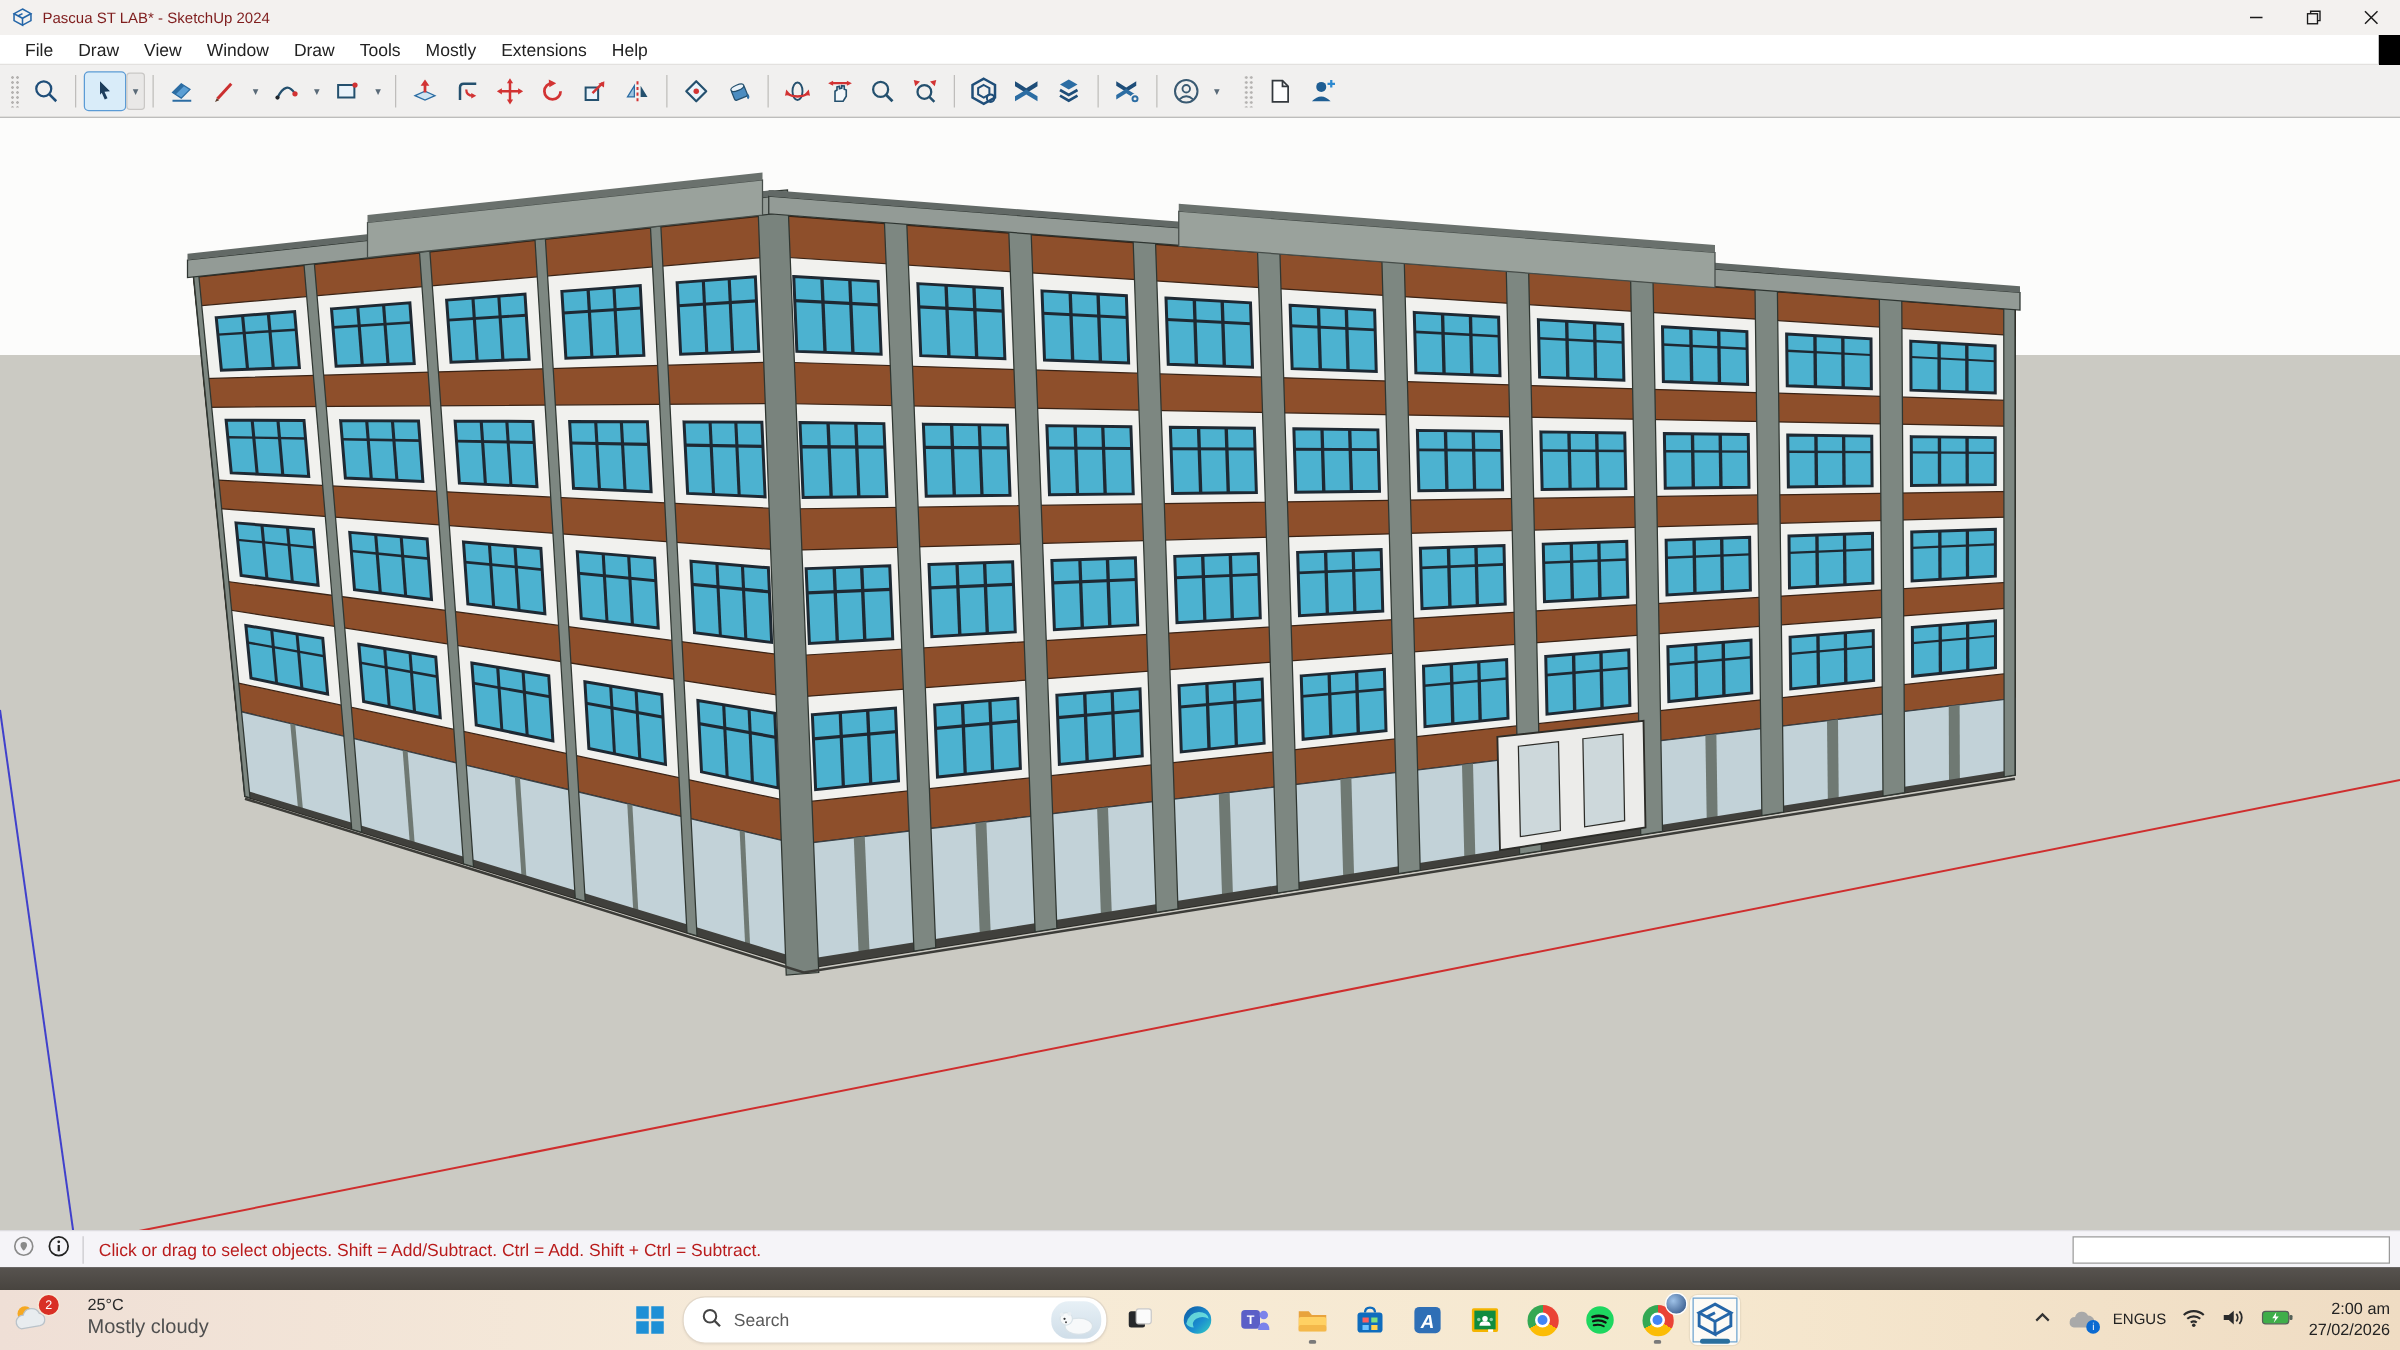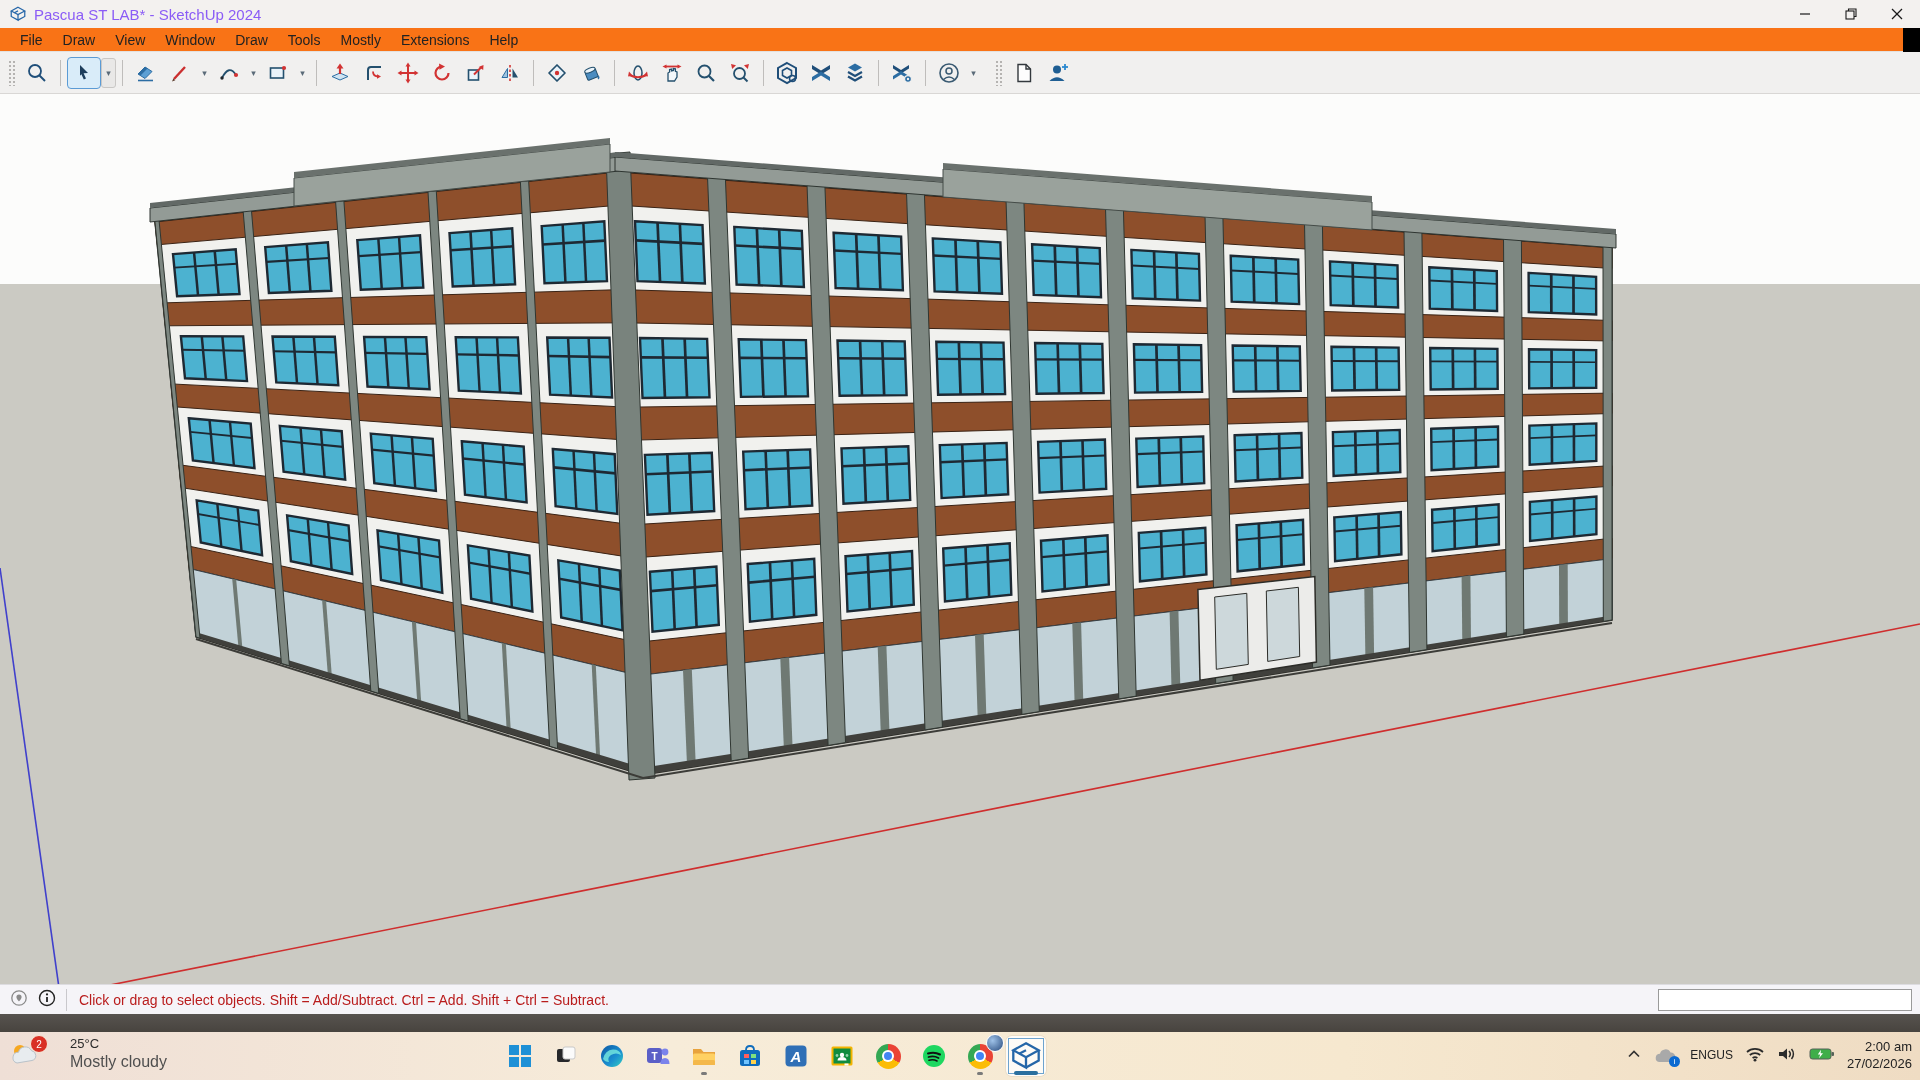--- a/index.html
+++ b/index.html
@@ -1,25 +1,25 @@
 <!DOCTYPE html>
 <html><head>
 <meta charset="utf-8">
 <style>
   html,body{margin:0;padding:0;}
   body{width:1920px;height:1080px;overflow:hidden;font-family:"Liberation Sans",sans-serif;background:#000;}
   .app{position:relative;width:1920px;height:1080px;}
   
   .titlebar{position:absolute;top:0;left:0;right:0;height:28px;background:#f3f1ef;display:flex;align-items:center;}
   .titlebar .logo{margin:0 8px 0 10px;display:flex;}
-  .title-text{font-size:15px;color:#8b5cf6;}
+  .title-text{font-size:12px;color:#7f1d1d;}
   .wincontrols{margin-left:auto;display:flex;height:100%;}
   .winbtn{width:46px;height:100%;display:flex;align-items:center;justify-content:center;}
   
-  .menubar{position:absolute;top:28px;left:0;right:17px;height:24px;background:#f97316;display:flex;align-items:center;padding-left:10px;border-bottom:1px solid #e3e1df;box-sizing:border-box;}
+  .menubar{position:absolute;top:28px;left:0;right:17px;height:24px;background:#ffffff;display:flex;align-items:center;padding-left:10px;border-bottom:1px solid #e3e1df;box-sizing:border-box;}
   .menu-item{font-size:14px;color:#222;padding:2px 10px;cursor:default;}
   
   .toolbar{position:absolute;top:52px;left:0;right:0;height:42px;background:#f1f0ef;border-bottom:1px solid #d9d7d5;display:flex;align-items:center;padding-left:4px;box-sizing:border-box;}
   .grip{width:8px;height:26px;margin:0 4px;background-image:radial-gradient(#b5b3b1 1px,transparent 1.2px);background-size:4px 4px;}
   .tsep{width:1px;height:26px;background:#bfbdbb;margin:0 6px;}
   .tbtn{width:34px;height:32px;display:flex;align-items:center;justify-content:center;border-radius:4px;}
   .tbtn.active{background:#d9ecf9;border:1px solid #5b9bd5;box-sizing:border-box;}
   .caretbtn{width:15px;height:30px;display:flex;align-items:center;justify-content:center;color:#5a6a78;font-size:9px;border-radius:3px;}
   .caretbtn.framed{background:#e9e8e7;border:1px solid #c9c7c5;box-sizing:border-box;}
   
@@ -655,20 +655,37 @@
 
     <div class="center-icons">
       <div class="tb-icon">
           <svg width="26" height="26">
             <rect x="2" y="2" width="10" height="10" fill="#1e90d6"></rect>
             <rect x="14" y="2" width="10" height="10" fill="#1e90d6"></rect>
             <rect x="2" y="14" width="10" height="10" fill="#1e90d6"></rect>
             <rect x="14" y="14" width="10" height="10" fill="#1e90d6"></rect>
           </svg>
         </div>
+      <div class="search-pill">
+        <span><svg width="16" height="16">
+              <circle cx="7" cy="7" r="5" fill="none" stroke="#444" stroke-width="1.6"></circle>
+              <line x1="10.7" y1="10.7" x2="15" y2="15" stroke="#444" stroke-width="1.8"></line>
+            </svg></span>
+        <span class="search-label">Search</span>
+        <span class="bear">
+            <svg width="36" height="26">
+              <ellipse cx="20" cy="18" rx="11" ry="6.5" fill="#f7f9fa" stroke="#d8e2e8"></ellipse>
+              <circle cx="10" cy="12" r="5" fill="#f7f9fa" stroke="#d8e2e8"></circle>
+              <circle cx="6.5" cy="8.5" r="1.6" fill="#e8eef2"></circle>
+              <circle cx="12.5" cy="8" r="1.6" fill="#e8eef2"></circle>
+              <circle cx="8.6" cy="12" r="0.9" fill="#37383a"></circle>
+              <circle cx="9.8" cy="14.8" r="0.8" fill="#4a4b4d"></circle>
+            </svg>
+          </span>
+      </div>
       <div class="tb-icon">
           <svg width="24" height="24">
             <rect x="3" y="5" width="13" height="13" rx="2" fill="#26282b"></rect>
             <rect x="9" y="3" width="12" height="12" rx="2" fill="#fbfbfb" stroke="#c9c9c9"></rect>
           </svg>
         </div>
       <div class="tb-icon">
           <svg width="26" height="26">
             <defs>
               <linearGradient id="eg" x1="0" y1="0" x2="1" y2="1">

